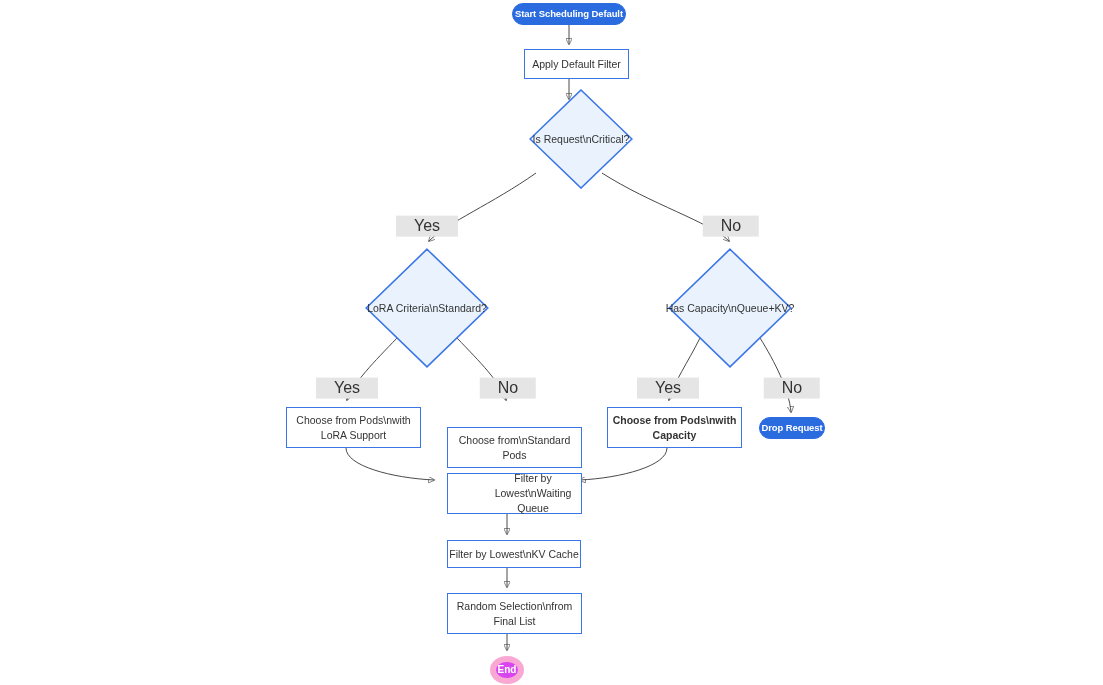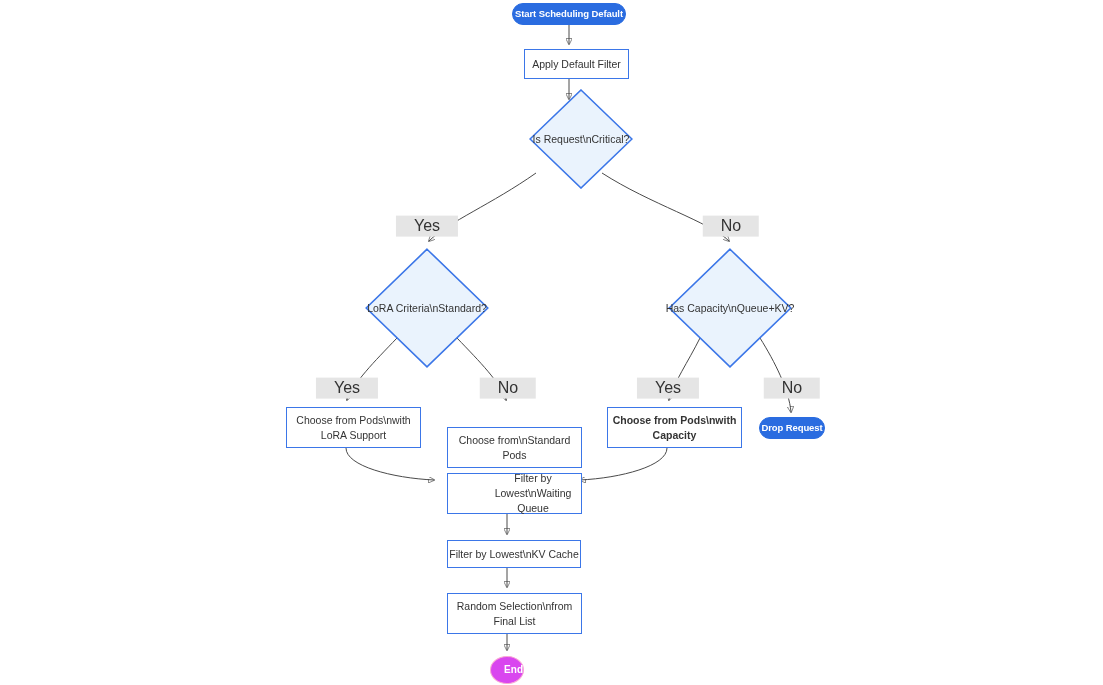--- a/index.html
+++ b/index.html
@@ -44,26 +44,25 @@
     border: 1px solid #2a6ce0;
     border-radius: 999px;
     color: #ffffff;
     font-weight: bold;
     font-size: 9.5px;
     letter-spacing: -0.1px;
     white-space: nowrap;
   }
   .circle {
     background: #d946ef;
-    border: 1px solid #f9a8d4;
+    border: 6px solid #f9a8d4;
     border-radius: 50%;
     color: #ffffff;
     font-weight: bold;
     font-size: 10px;
-    justify-content: flex-end;
   }
   .diamond { background: transparent; }
   .diamond .dshape {
     position: absolute;
     inset: 0;
     width: 100%;
     height: 100%;
   }
   .diamond .dshape polygon {
     fill: #eaf3fd;

